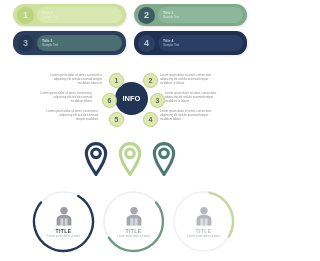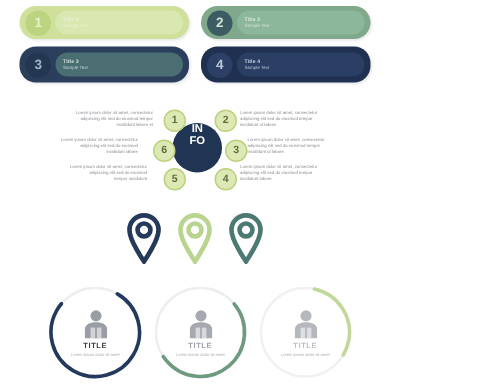--- a/index.html
+++ b/index.html
@@ -48,21 +48,21 @@
   #banner4{left:134px;top:31px;width:113px;height:24px;background:#1f3050;}
   #banner4 .b-num{background:#2c4066;color:#b9c6da;}
   #banner4 .b-pill{background:#2a3f63;}
   #banner4 .b-t,#banner4 .b-s{color:#c9d5e6;}
 
   
   .hub{position:absolute;left:0;top:64px;width:261px;height:70px;}
   .hub-core{
     position:absolute;left:115px;top:18px;width:33px;height:33px;
     background:#203453;border-radius:50%;
-    display:flex;flex-direction:column;align-items:center;
+    display:flex;flex-direction:row;align-items:center;justify-content:center;
     color:#ffffff;font-weight:bold;font-size:7.5px;line-height:7.5px;
   }
   .node{
     position:absolute;width:13px;height:13px;border-radius:50%;
     background:#dde9b4;border:1px solid #bdd17c;
     display:flex;align-items:center;justify-content:center;
     font-size:7px;font-weight:bold;color:#5d6b3b;
   }
   #node1{left:109px;top:9px;}
   #node2{left:143px;top:9px;}

